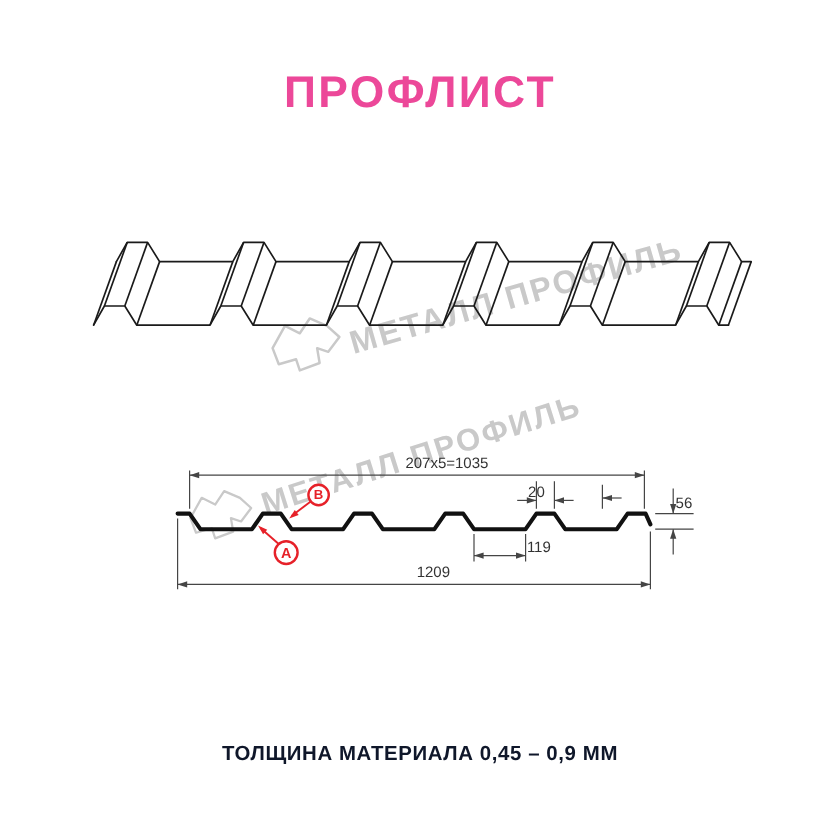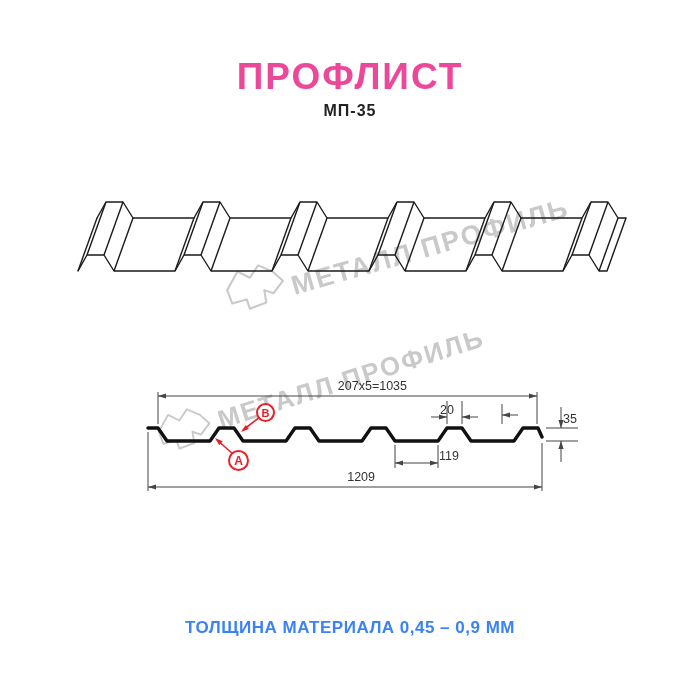--- a/index.html
+++ b/index.html
@@ -5,21 +5,21 @@
   html,body{margin:0;padding:0;background:#ffffff;}
   body{width:700px;height:700px;overflow:hidden;
        font-family:"Liberation Sans","DejaVu Sans",sans-serif;color:#111;}
   #stage{position:relative;width:700px;height:700px;background:#fff;}
 
   .title{position:absolute;left:0;top:56px;width:700px;text-align:center;
          font-size:37px;font-weight:800;letter-spacing:2px;color:#ec4899;}
   .subtitle{position:absolute;left:0;top:102px;width:700px;text-align:center;
          font-size:16px;font-weight:600;letter-spacing:1px;color:#222;}
   .footer{position:absolute;left:0;top:618px;width:700px;text-align:center;
-         font-size:17px;font-weight:600;letter-spacing:.5px;color:#3b82f6;}
+         font-size:17px;font-weight:600;letter-spacing:.5px;color:#0f172a;}
 
   
   .wm{position:absolute;z-index:1;color:#c9c9c9;font-weight:700;white-space:nowrap;}
   .wm-text-1{left:288px;top:272px;font-size:27px;letter-spacing:2px;
              transform:rotate(-16deg);transform-origin:left top;}
   .wm-text-2{left:214px;top:406px;font-size:26px;letter-spacing:2px;
              transform:rotate(-17.5deg);transform-origin:left top;}
   .wm-logo{position:absolute;z-index:1;}
   .wm-logo-1{left:222px;top:258px;}
   .wm-logo-2{left:154px;top:400px;}
@@ -115,25 +115,24 @@
       </g>
     <g id="gred">
         <line x1="233" y1="454" x2="217" y2="440" stroke="#e62129" stroke-width="1.6"></line>
         <polygon points="215,438 222.70662053042705,441.37164648206186 219.2519285685115,445.2581749392169" fill="#e62129"></polygon>
         <line x1="260" y1="417" x2="243" y2="430" stroke="#e62129" stroke-width="1.6"></line>
         <polygon points="241,432 245.66798697396194,425.002150500981 248.89013727457285,429.08354088175474" fill="#e62129"></polygon>
       </g>
   </svg>
 
   <div class="title">ПРОФЛИСТ</div>
-  <div class="subtitle">МП-35</div>
 
   <div class="dimlabel" style="left:287px;top:379px;width:120px;">207x5=1035</div>
   <div class="dimlabel" style="left:420px;top:403px;width:34px;">20</div>
-  <div class="dimlabel" style="left:563px;top:412px;width:24px;text-align:left;">35</div>
+  <div class="dimlabel" style="left:563px;top:412px;width:24px;text-align:left;">56</div>
   <div class="dimlabel" style="left:395px;top:449px;width:64px;">119</div>
   <div class="dimlabel" style="left:315px;top:470px;width:60px;">1209</div>
 
   <div class="badge badge-a">A</div>
   <div class="badge badge-b">B</div>
 
   <div class="footer">ТОЛЩИНА МАТЕРИАЛА 0,45 – 0,9 ММ</div>
 </div>
 
 </body></html>

